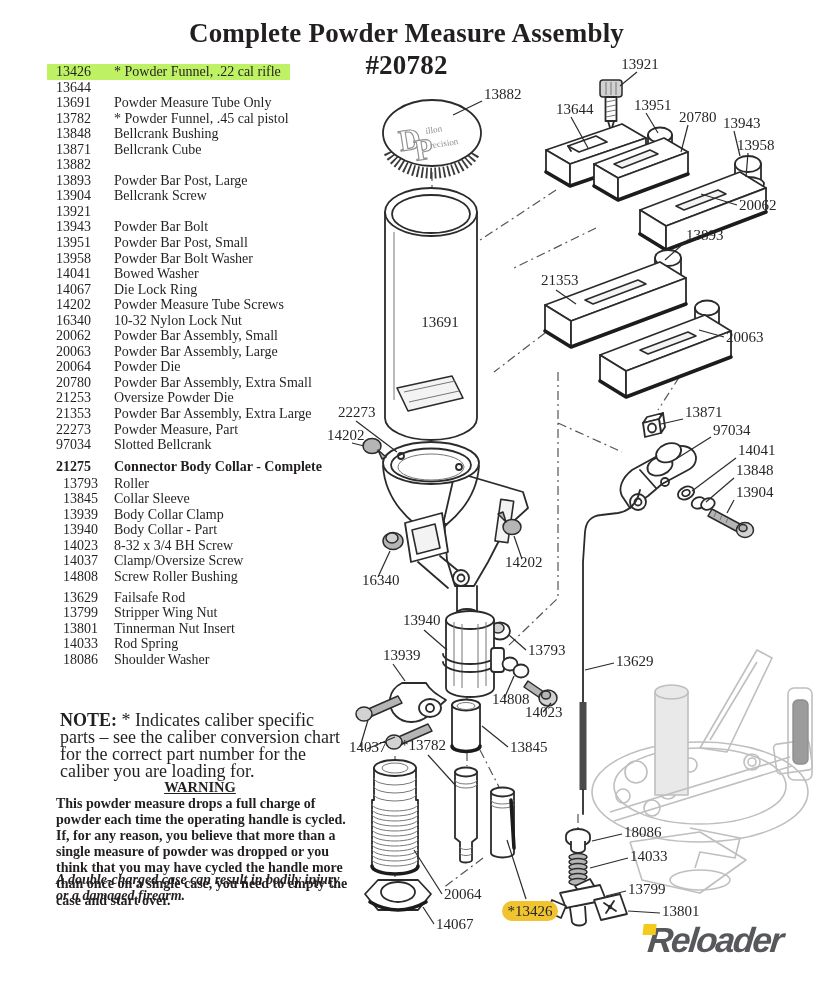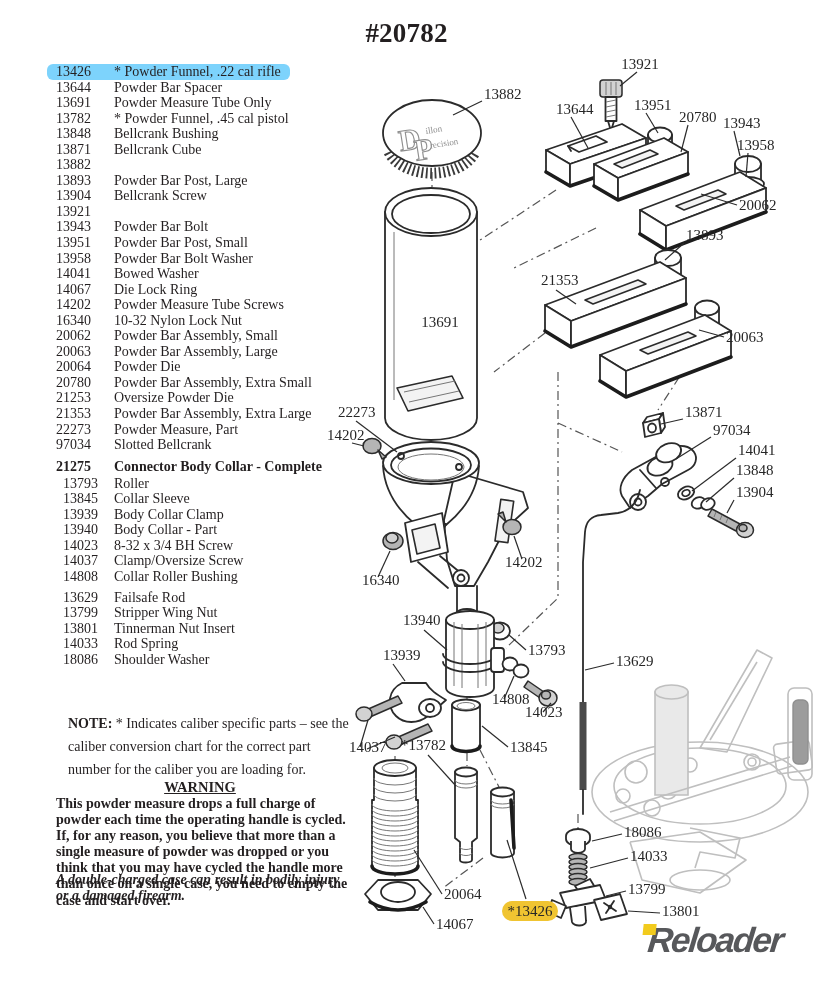--- a/index.html
+++ b/index.html
@@ -5,27 +5,27 @@
   html,body{margin:0;padding:0;}
   body{width:813px;height:1000px;position:relative;background:#fff;overflow:hidden;
        font-family:"Liberation Serif", serif;color:#231f20;}
   .title{position:absolute;left:0;top:18px;width:813px;text-align:center;
          font-size:27px;font-weight:bold;line-height:1.18;letter-spacing:.2px;}
   
   .parts{position:absolute;left:56px;top:64px;width:292px;font-size:14px;}
   .row{display:flex;white-space:nowrap;line-height:15.55px;}
   .row .num{width:58px;flex:0 0 58px;}
   .row .desc{flex:1;}
-  .row.hl{background:#7dd3fc;border-radius:6px;padding:0 9px;margin-left:-9px;width:fit-content;}
+  .row.hl{background:#bef264;border-radius:1px;padding:0 9px;margin-left:-9px;width:fit-content;}
   .group{margin-top:5px;}
   .group .row.head{font-weight:bold;line-height:17px;margin-bottom:1px;}
   .group .row .num{padding-left:7px;flex:0 0 51px;width:51px;}
   .group .row.head .num{padding-left:0;flex:0 0 58px;width:58px;}
   
-  .note{position:absolute;left:68px;top:712px;width:288px;font-size:14px;line-height:23px;}
+  .note{position:absolute;left:60px;top:712px;width:288px;font-size:18px;line-height:17px;}
   .note b{font-weight:bold;}
   .warn-title{position:absolute;left:56px;top:779px;width:288px;text-align:center;
               font-weight:bold;font-size:14.5px;text-decoration:underline;}
   .warn-body{position:absolute;left:56px;top:796px;width:292px;font-size:14px;line-height:16.1px;font-weight:bold;}
   .warn-em{position:absolute;left:56px;top:872px;width:292px;font-size:14px;line-height:16.4px;
            font-weight:bold;font-style:italic;}
   
   svg.diagram{position:absolute;left:0;top:0;}
   .ln{fill:none;stroke:#2b2b2b;stroke-width:1.8;stroke-linejoin:round;stroke-linecap:round;}
   .fw{fill:#fff;stroke:#2b2b2b;stroke-width:1.8;stroke-linejoin:round;}
@@ -43,34 +43,34 @@
   
   .reloader{position:absolute;left:648px;top:920px;width:160px;
             font-family:"Liberation Sans",sans-serif;font-weight:bold;font-style:italic;
             font-size:35px;color:#57585b;letter-spacing:-2px;transform:skewX(-6deg);}
   .reloader .sq{position:absolute;left:-6px;top:4px;width:13px;height:11px;background:#f2cb1d;}
 </style>
 </head>
 <body>
 
 <header class="title">
+  <div>Complete Powder Measure Assembly</div>
   <div>#20782</div>
 </header>
 
 <section class="parts">
   <div>
 
       <div class="row hl">
         <span class="num">13426</span>
         <span class="desc">* Powder Funnel, .22 cal rifle</span>
       </div>
 
       <div class="row">
         <span class="num">13644</span>
-        <span class="desc">Powder Bar Spacer</span>
       </div>
 
       <div class="row">
         <span class="num">13691</span>
         <span class="desc">Powder Measure Tube Only</span>
       </div>
 
       <div class="row">
         <span class="num">13782</span>
         <span class="desc">* Powder Funnel, .45 cal pistol</span>
@@ -213,21 +213,21 @@
           <span class="desc">8-32 x 3/4 BH Screw</span>
         </div>
 
         <div class="row">
           <span class="num">14037</span>
           <span class="desc">Clamp/Oversize Screw</span>
         </div>
 
         <div class="row">
           <span class="num">14808</span>
-          <span class="desc">Collar Roller Bushing</span>
+          <span class="desc">Screw Roller Bushing</span>
         </div>
 
     </div>
   </div>
 
   <div class="group">
     <div>
 
         <div class="row">
           <span class="num">13629</span>

